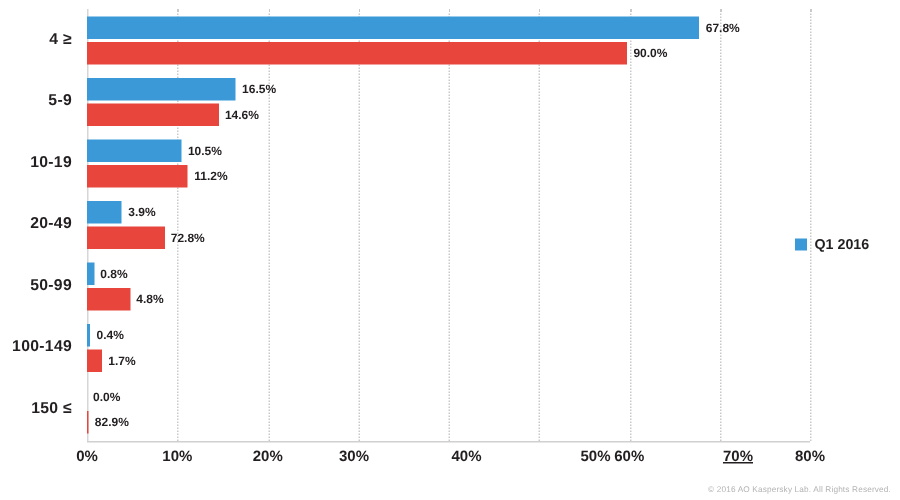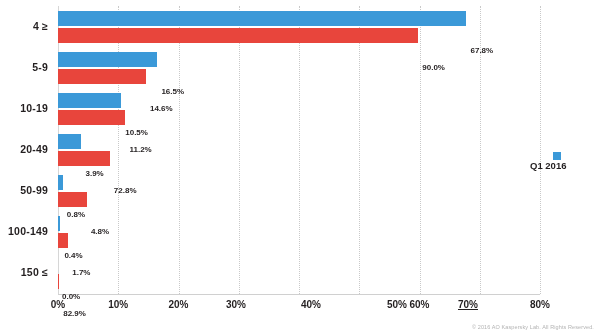--- a/index.html
+++ b/index.html
@@ -80,21 +80,20 @@
   .bar.q2 { background: #e8453c; }
 
   .bar-value {
     position: absolute;
     font-size: 8px;
     font-weight: bold;
     color: #231f20;
     white-space: nowrap;
     line-height: 15px;
     height: 15px;
-    margin-top: 32px;
   }
 
   
   .xtick {
     position: absolute;
     top: 299px;
     width: 60px;
     margin-left: -30px;
     text-align: center;
     font-size: 10px;
@@ -103,23 +102,22 @@
   }
 
   
   #legend {
     position: absolute;
     left: 530px;
     top: 152px;
   }
   .legend-entry {
     display: flex;
-    align-items: flex-end;
+    align-items: center;
     height: 22px;
-    flex-direction: column;
   }
   .legend-swatch {
     width: 8px;
     height: 8px;
     margin-right: 5px;
     flex: 0 0 auto;
   }
   .legend-swatch.q1 { background: #3b99d8; }
   .legend-swatch.q2 { background: #e8453c; }
   .legend-text {
@@ -159,21 +157,21 @@
   <div id="baseline"></div>
 
   <div id="xaxis">
       <div class="xtick" style="left: 58px;">0%</div>
       <div class="xtick" style="left: 118.25px;">10%</div>
       <div class="xtick" style="left: 178.5px;">20%</div>
       <div class="xtick" style="left: 236px; text-align: center;">30%</div>
       <div class="xtick" style="left: 311px;">40%</div>
       <div class="xtick" style="left: 377px; text-align: right;">50%</div>
       <div class="xtick" style="left: 419.5px;">60%</div>
-      <div class="xtick" style="left: 468px; text-decoration: underline;">70%</div>
+      <div class="xtick" style="left: 492px; text-decoration: underline;">70%</div>
       <div class="xtick" style="left: 540px;">80%</div>
     </div>
 
   <div id="legend">
       <div class="legend-entry">
         <span class="legend-swatch q1"></span>
         <span class="legend-text">Q1 2016</span>
       </div>
     </div>
 

